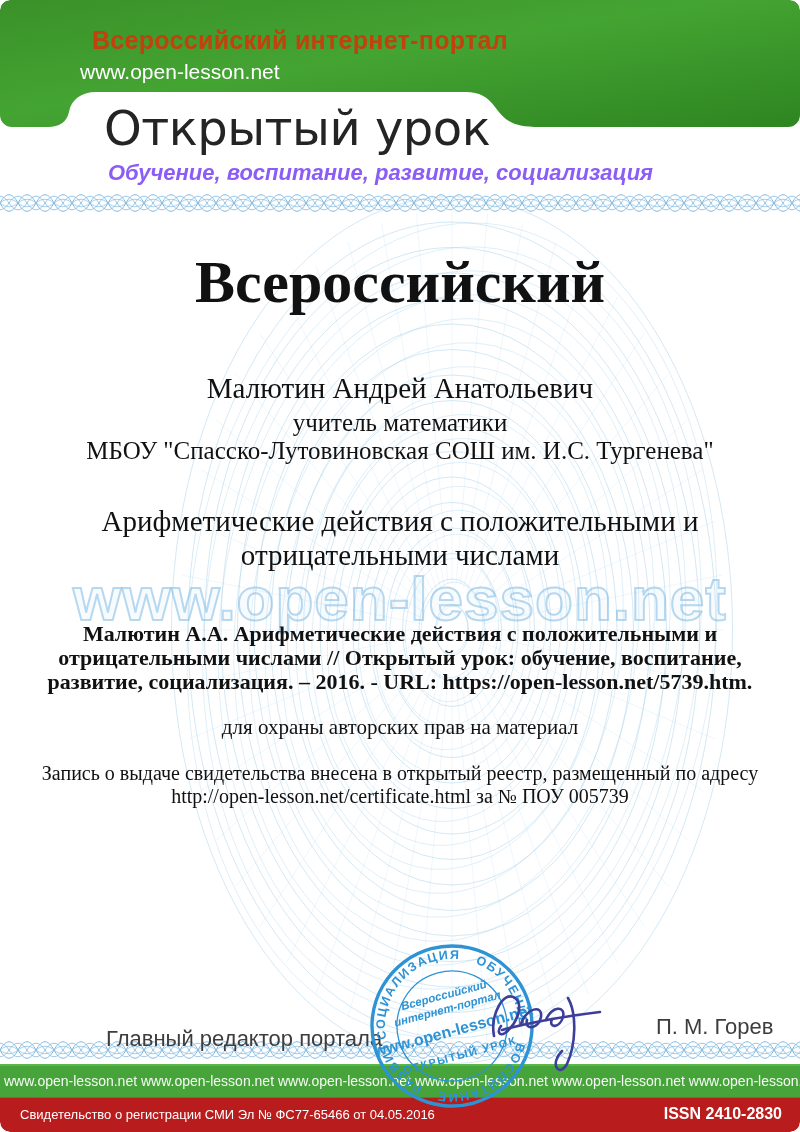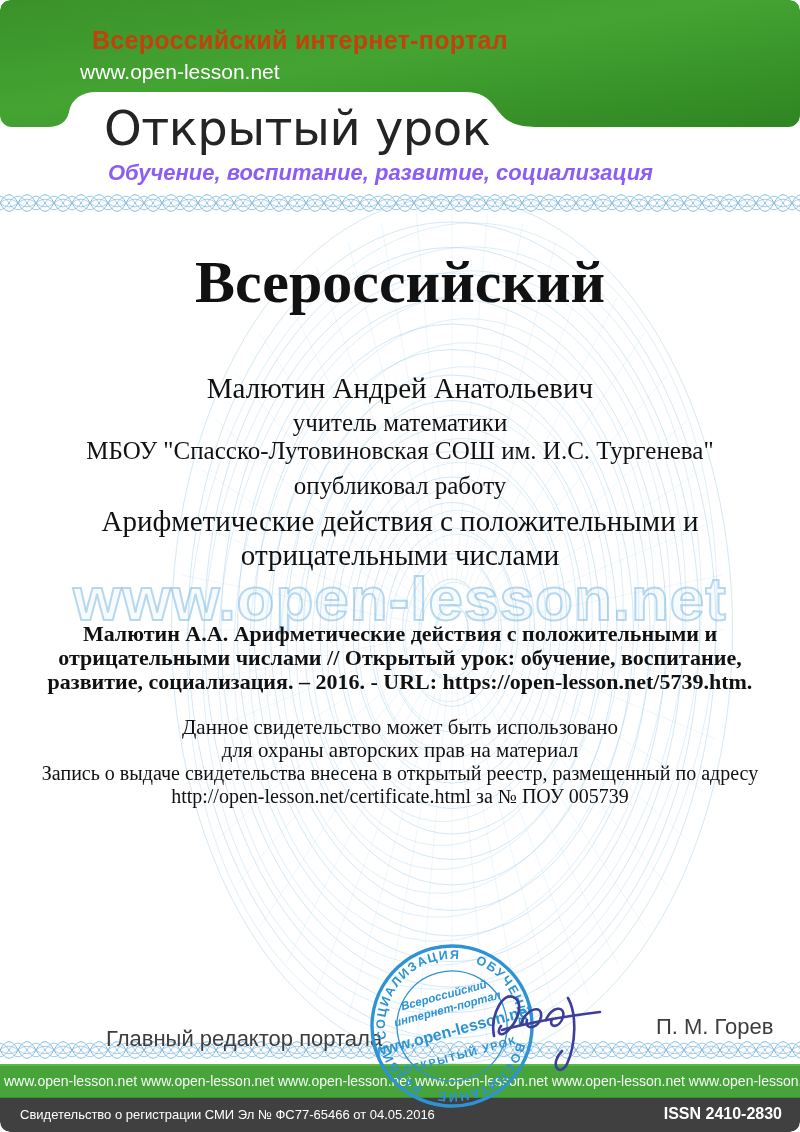--- a/index.html
+++ b/index.html
@@ -77,21 +77,21 @@
   
   .strip-repeat{
     position:absolute;left:0;top:1064px;width:800px;height:33px;z-index:3;
     background:#47a43a;border-top:2px solid #5ab748;
     overflow:hidden;white-space:nowrap;
     color:rgba(255,255,255,.95);font-size:14px;line-height:31px;
     padding-left:4px;
   }
   .footer-bar{
     position:absolute;left:0;top:1097px;width:800px;height:35px;z-index:3;
-    background:#404040;border-top:1px solid #35912a;
+    background:#b91c1c;border-top:1px solid #35912a;
     border-radius:0 0 10px 10px;
   }
   .footer-reg{
     position:absolute;left:20px;top:9px;
     color:#fff;font-size:13px;
   }
   .footer-issn{
     position:absolute;right:18px;top:7px;
     color:#fff;font-size:16px;font-weight:bold;
   }
@@ -231,32 +231,30 @@
         </g>
     </g>
   </svg>
 
   <div class="watermark">www.open-lesson.net</div>
 
   <div class="cline cert-title">Всероссийский</div>
   <div class="cline cert-recipient">Малютин Андрей Анатольевич</div>
   <div class="cline cert-position">учитель математики</div>
   <div class="cline cert-school">МБОУ "Спасско-Лутовиновская СОШ им. И.С. Тургенева"</div>
-  <div class="cline cert-action">опубликовал работу</div>
   <div class="cline cert-work">
     <div>Арифметические действия с положительными и</div>
     <div>отрицательными числами</div>
   </div>
   <div class="cline cert-biblio">
     <div>Малютин А.А. Арифметические действия с положительными и</div>
     <div>отрицательными числами // Открытый урок: обучение, воспитание,</div>
     <div>развитие, социализация. – 2016. - URL: https://open-lesson.net/5739.htm.</div>
   </div>
   <div class="cline cert-usage">
-    <div>Данное свидетельство может быть использовано</div>
     <div>для охраны авторских прав на материал</div>
   </div>
   <div class="cline cert-registry">
     <div>Запись о выдаче свидетельства внесена в открытый реестр, размещенный по адресу</div>
     <div>http://open-lesson.net/certificate.html за № ПОУ 005739</div>
   </div>
 
   <div class="sig-role">Главный редактор портала</div>
   <div class="sig-name">П. М. Горев</div>
 

